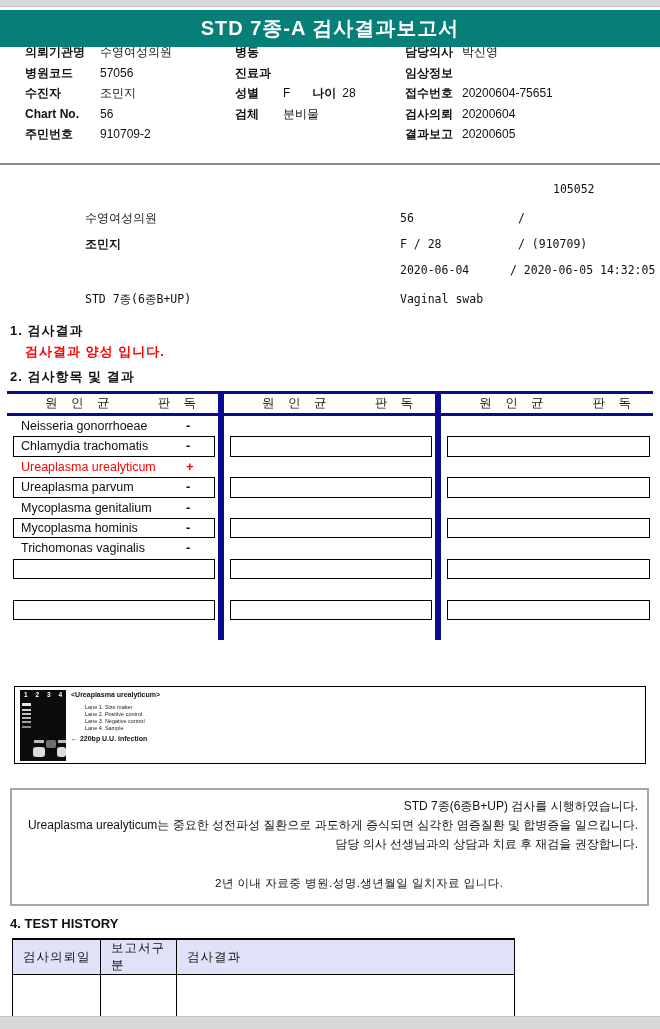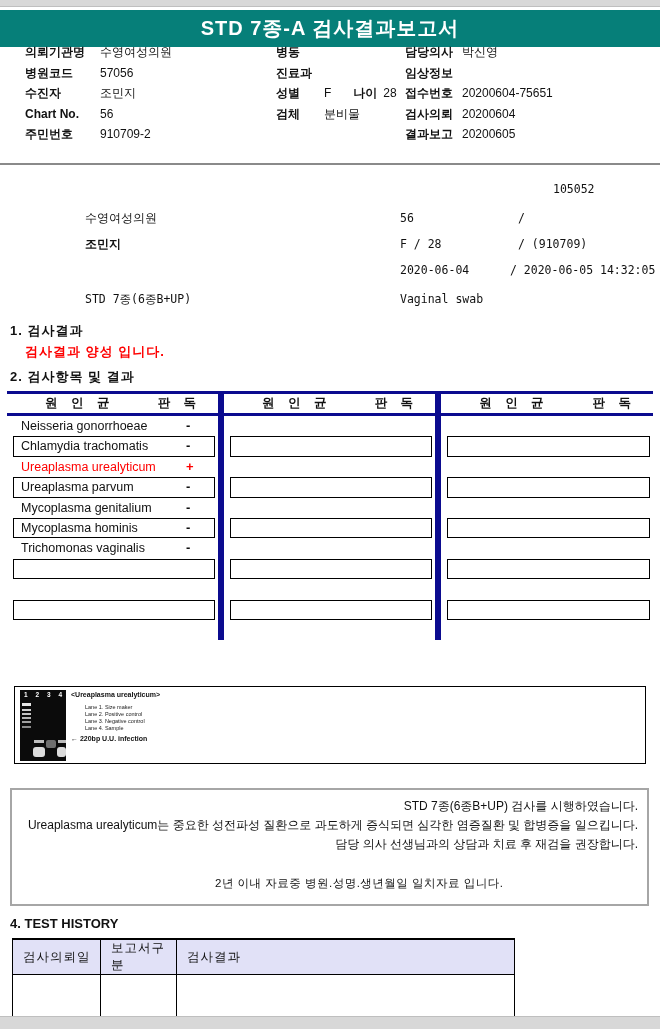--- a/index.html
+++ b/index.html
@@ -12,42 +12,42 @@
 
   .banner { position:absolute; top:10px; left:0; width:100%; height:37px; background:var(--banner,#067f79); color:#fff;
             font-size:20px; font-weight:bold; text-align:center; line-height:37px; letter-spacing:1px; }
 
   
   .info { position:absolute; top:42px; left:0; width:100%; height:104px; font-size:12px; }
   .info .col { position:absolute; top:0; }
   .info .row { height:20.5px; line-height:20.5px; white-space:nowrap; }
   .info .lbl { font-weight:bold; display:inline-block; }
   .col1 { left:25px; } .col1 .lbl { width:75px; }
-  .col2 { left:235px; } .col2 .lbl { width:48px;margin-left:41px; }
+  .col2 { left:235px; } .col2 .lbl { width:48px; }
   .col2 .lbl2 { font-weight:bold; display:inline-block; width:30px; margin-left:22px; }
   .col3 { left:405px; } .col3 .lbl { width:57px; }
 
   .hline { position:absolute; top:163px; left:0; width:100%; height:2px; background:#8a8a8a; }
 
   
   .summary { position:absolute; top:172px; left:0; width:100%; height:150px; font-size:12px; }
   .mono { font-family:"DejaVu Sans Mono", monospace; font-size:11.5px; }
   .docnum { position:absolute; left:553px; top:10px; }
   .s-row { position:absolute; white-space:nowrap; }
 
   
   .sec-h { position:absolute; left:10px; font-size:13px; font-weight:bold; letter-spacing:1px; }
   .result-line { position:absolute; left:25px; top:343px; font-size:13px; font-weight:bold; color:var(--positive-red,#f00); letter-spacing:1px; }
 
   
   .ptable { position:absolute; top:391px; left:7px; width:646px; height:249px; }
   .ptable .vbar { position:absolute; top:0; width:6px; height:249px; background:var(--divider-navy,#0b0b8f); }
   .vbar1 { left:211px; } .vbar2 { left:428px; }
   .phead { display:flex; height:25px; border-top:3px solid var(--divider-navy,#0b0b8f); border-bottom:3px solid var(--divider-navy,#0b0b8f); }
-  .phead .hgroup { position:relative; height:19px; line-height:19px; font-size:12.5px; font-weight:bold; }
+  .phead .hgroup { position:relative; height:19px; line-height:19px; font-size:12.5px; font-weight:normal; }
   .hg1 { width:211px; } .hgsp { width:6px; } .hg2 { width:211px; } .hg3 { width:212px; }
   .hgroup .hp { position:absolute; left:18%; letter-spacing:5px; }
   .hgroup .hr { position:absolute; right:8%; letter-spacing:5px; }
   .pbody { display:flex; }
   .t-group { position:relative; }
   .t-group.g1 { width:211px; } .t-group.g23 { width:211px; } .t-group.g3 { width:212px; }
   .t-gap { width:6px; }
   .trow { position:relative; height:20.4px; margin:0 3px 0 6px; border:1px solid transparent; }
   .trow.boxed { border:1px solid #000; }
   .trow .tname { position:absolute; left:7px; top:0; line-height:18.5px; font-size:12.5px; white-space:nowrap; }

